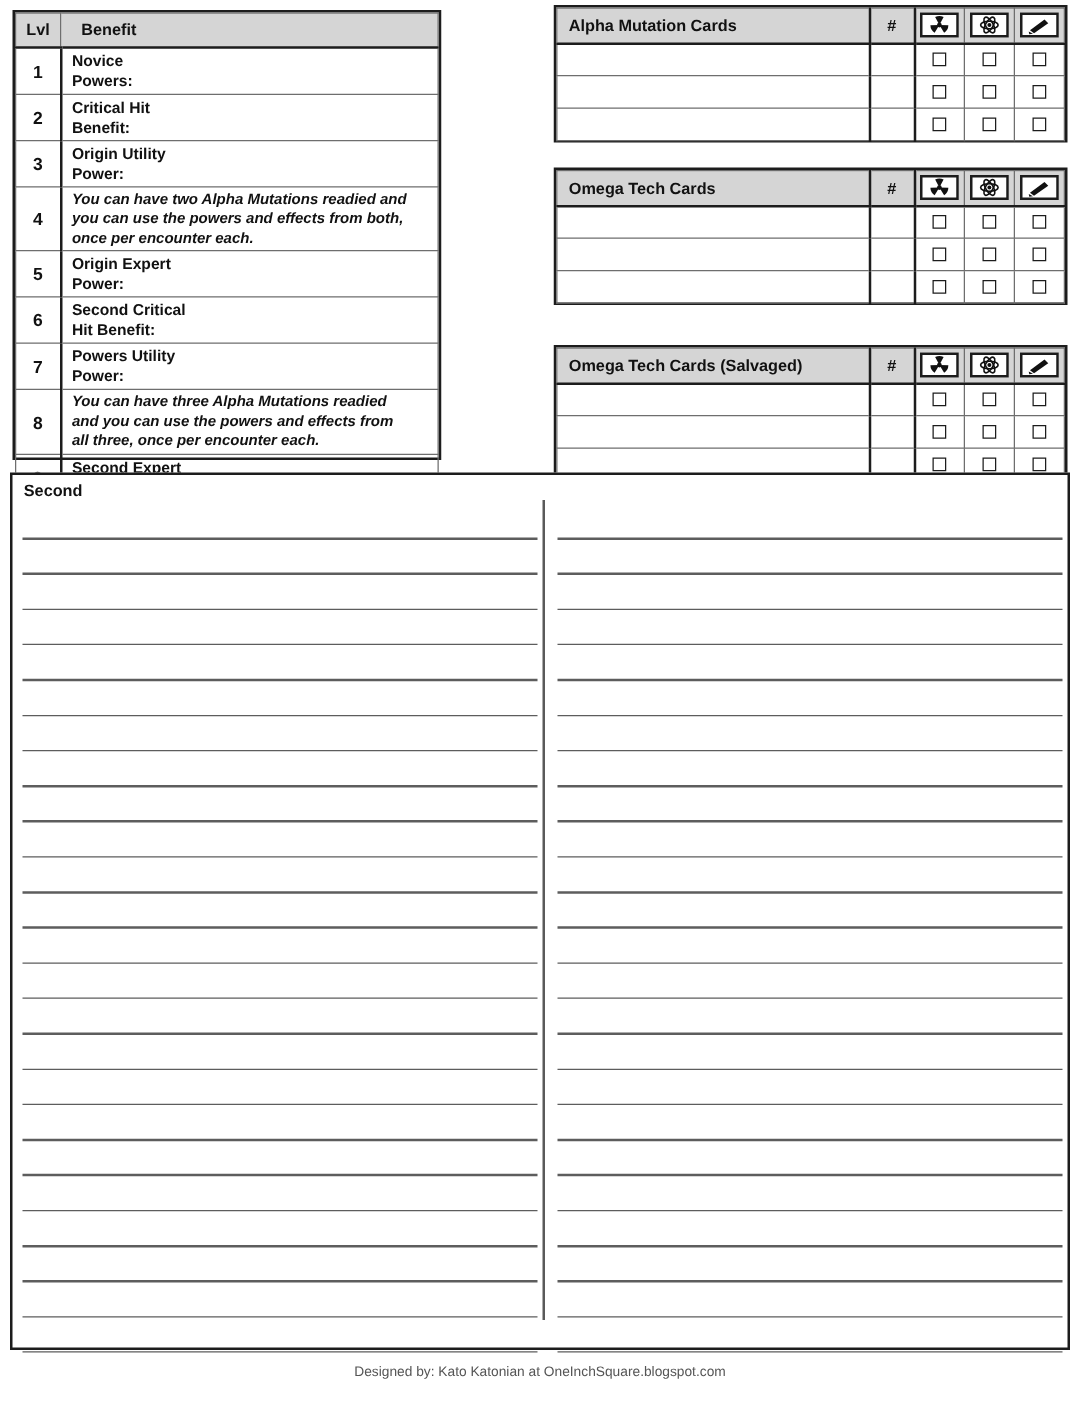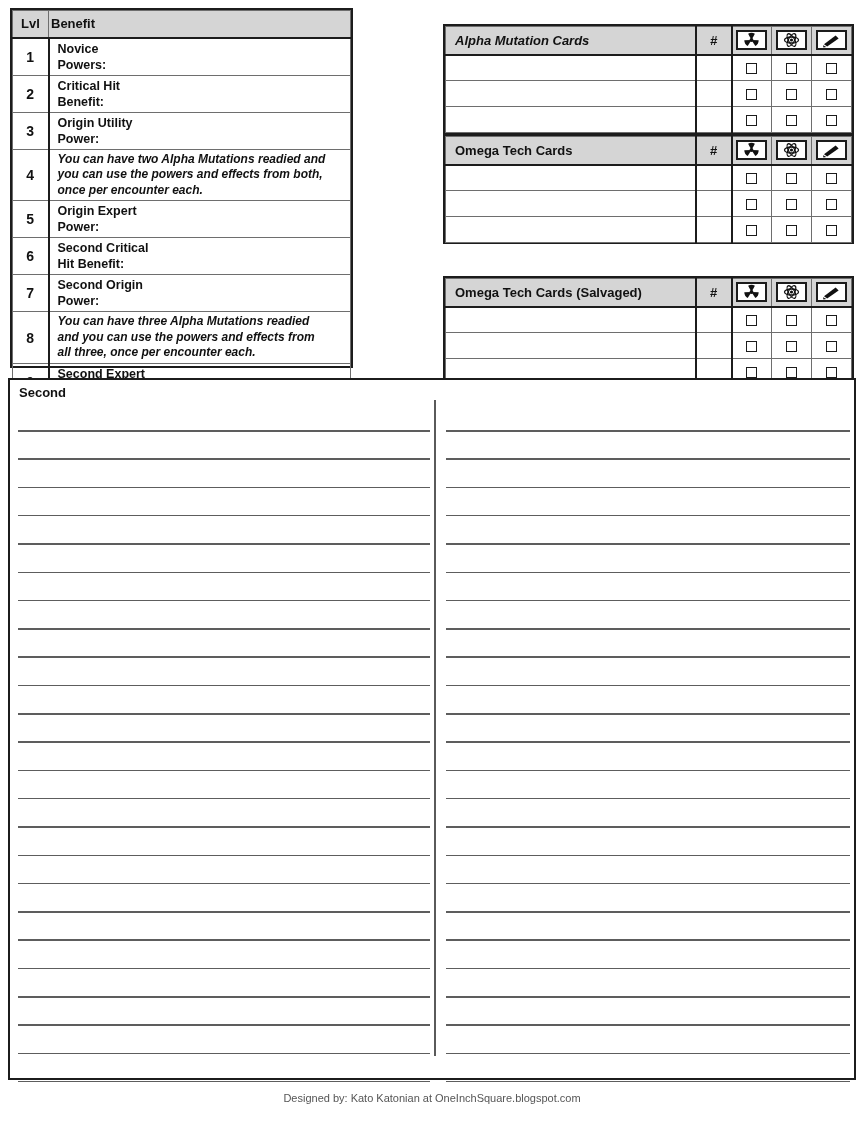--- a/index.html
+++ b/index.html
@@ -51,21 +51,21 @@
   #level-table .col-lvl { width: 36px; }
   #level-table thead th {
     background: #d5d5d5;
     height: 27px;
     font-size: 13px;
     font-weight: bold;
     text-align: left;
     border-bottom: 2px solid #1c1c1c;
   }
   #level-table thead th.col-lvl { text-align: center; }
-  #level-table thead th.col-ben { padding-left: 2px; }
+  #level-table thead th.col-ben { padding-left: 16px; }
   #level-table tbody td.lvl-num {
     text-align: center;
     font-size: 14px;
     font-weight: bold;
     border-right: 2px solid #1c1c1c;
   }
   #level-table tbody tr { height: 33px; }
   #level-table tbody td.ben {
     padding: 2px 6px 2px 8px;
     vertical-align: middle;
@@ -82,21 +82,21 @@
     line-height: 1.3;
     padding-right: 14px;
   }
 
   
   .card-table {
     left: 443px;
     width: 411px;
     height: 110px;
   }
-  #alpha-mutation-cards { top: 24px; font-style: italic; }
+  #alpha-mutation-cards { top: 4px; }
   #omega-tech-cards { top: 134px; }
   #omega-tech-salvaged { top: 276px; }
 
   .card-table table {
     border-collapse: collapse;
     width: 100%;
     height: 100%;
     table-layout: fixed;
   }
   .card-table td, .card-table th {
@@ -268,21 +268,21 @@
               <div class="ben-stack">
                 <div>Second Critical</div>
                 <div>Hit Benefit:</div>
               </div>
             </td>
           </tr>
           <tr>
             <td class="lvl-num">7</td>
             <td class="ben">
               <div class="ben-stack">
-                <div>Second Origin</div>
+                <div>Powers Utility</div>
                 <div>Power:</div>
               </div>
             </td>
           </tr>
           <tr>
             <td class="lvl-num">8</td>
             <td class="ben">
               <div class="ben-note">You can have three Alpha Mutations readied and you can use the powers and effects from all three, once per encounter each.</div>
             </td>
           </tr>

